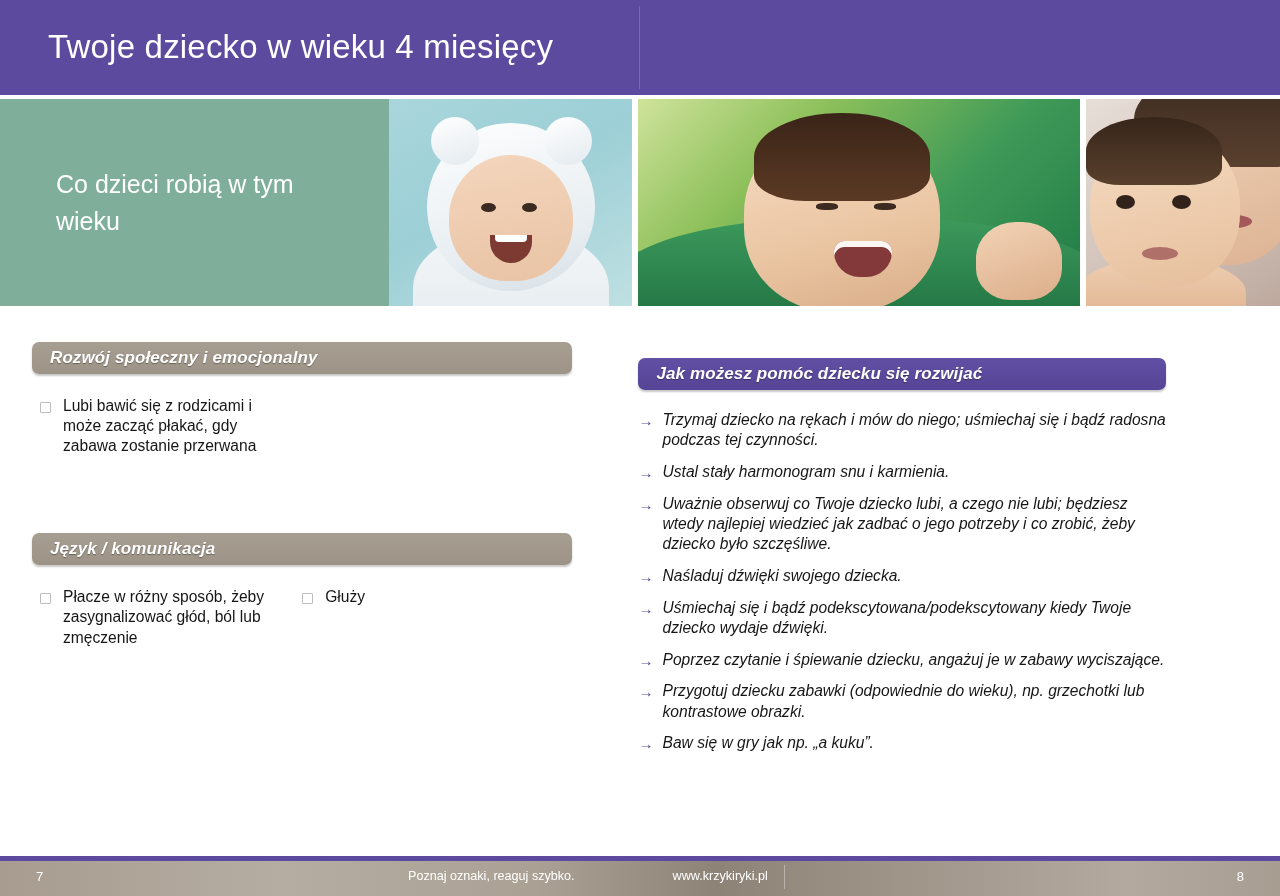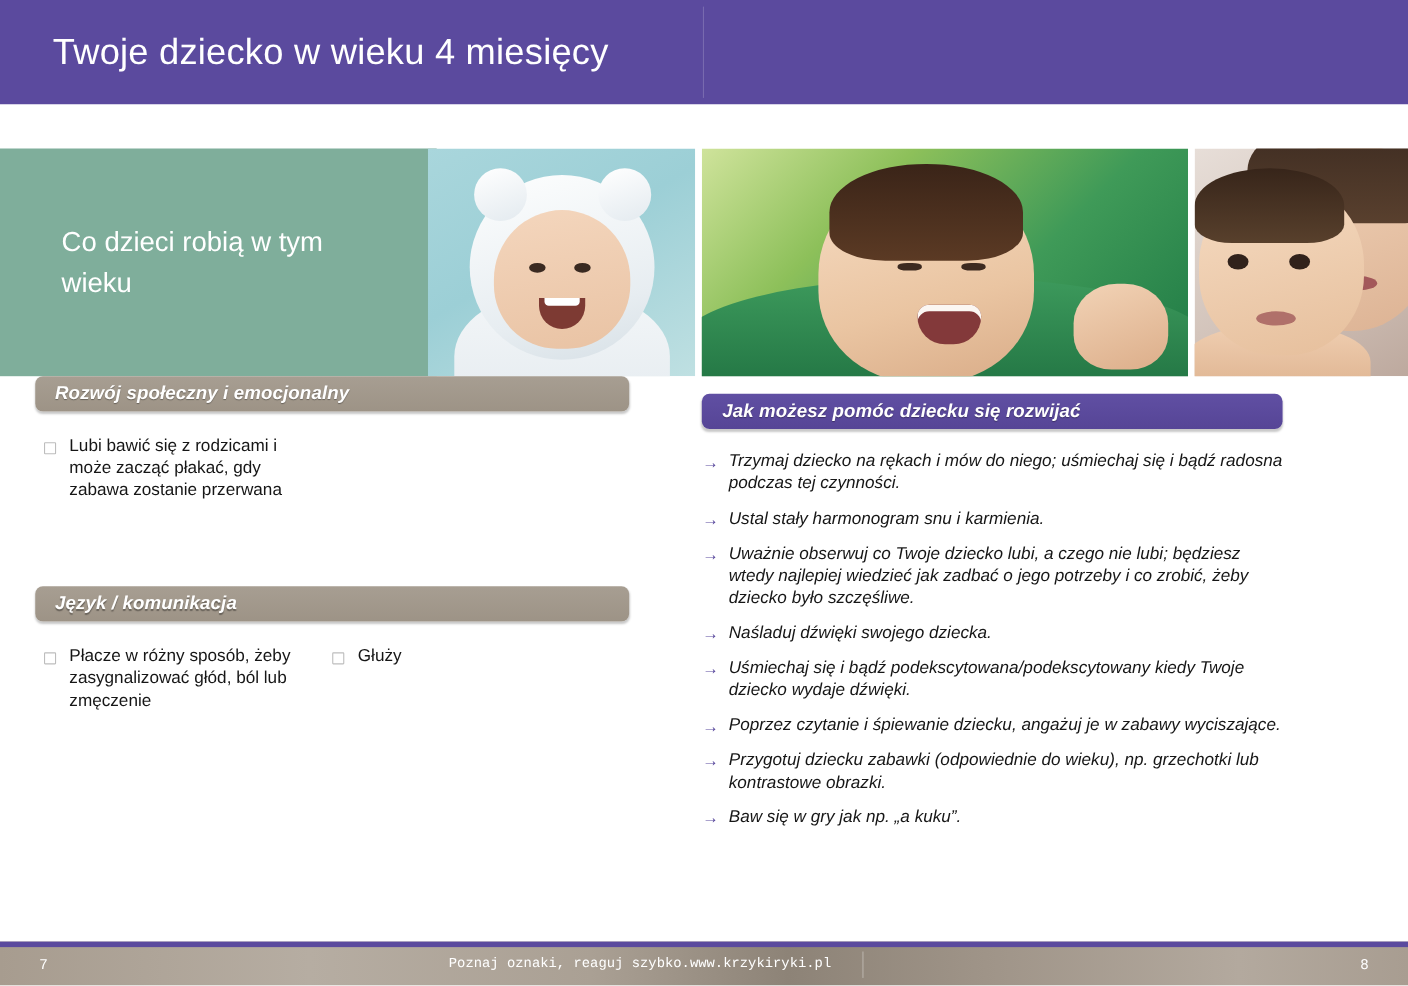--- a/index.html
+++ b/index.html
@@ -38,21 +38,20 @@
   }
   .header-bottom-rule {
     position: absolute; left: 0; top: 95px; width: 1280px; height: 4px;
     background: #ffffff;
   }
 
   
   .band {
     position: absolute; left: 0; top: 99px; width: 1280px; height: 207px;
     display: flex;
-    margin-top: 36px;
   }
   .band-green {
     width: 400px; height: 207px; background: #7fae9b;
     display: flex; align-items: center; padding: 0 40px 0 56px;
   }
   .band-green-title {
     color: #ffffff; font-size: 25px; line-height: 1.45; font-weight: 400;
   }
   .band-photo { position: relative; height: 207px; overflow: hidden; }
   .photo-a { width: 246px; margin-left: -8px; }
@@ -235,21 +234,21 @@
   }
   .footer:before {
     content: ""; position: absolute; left: 0; top: 0; width: 1280px; height: 5px;
     background: #5b4a9e;
   }
   .footer-page {
     color: #ffffff; font-size: 13px; font-stretch: condensed;
     width: 48px; text-align: left; padding-left: 36px;
   }
   .footer-page.right { text-align: right; padding-left: 0; padding-right: 36px; margin-left: auto; }
-  .footer-center { display: flex; align-items: flex-start; margin-left: 360px; font-family: Liberation Mono, monospace; }
+  .footer-center { display: flex; align-items: flex-start; gap: 98px; margin-left: 360px; }
   .footer-text {
     color: #ffffff; font-size: 12.6px; font-stretch: condensed;
   }
   .footer-div {
     position: absolute; left: 784px; top: 9px; width: 1px; height: 24px;
     background: rgba(255,255,255,0.35);
   }
 </style>
 </head>
 <body>

